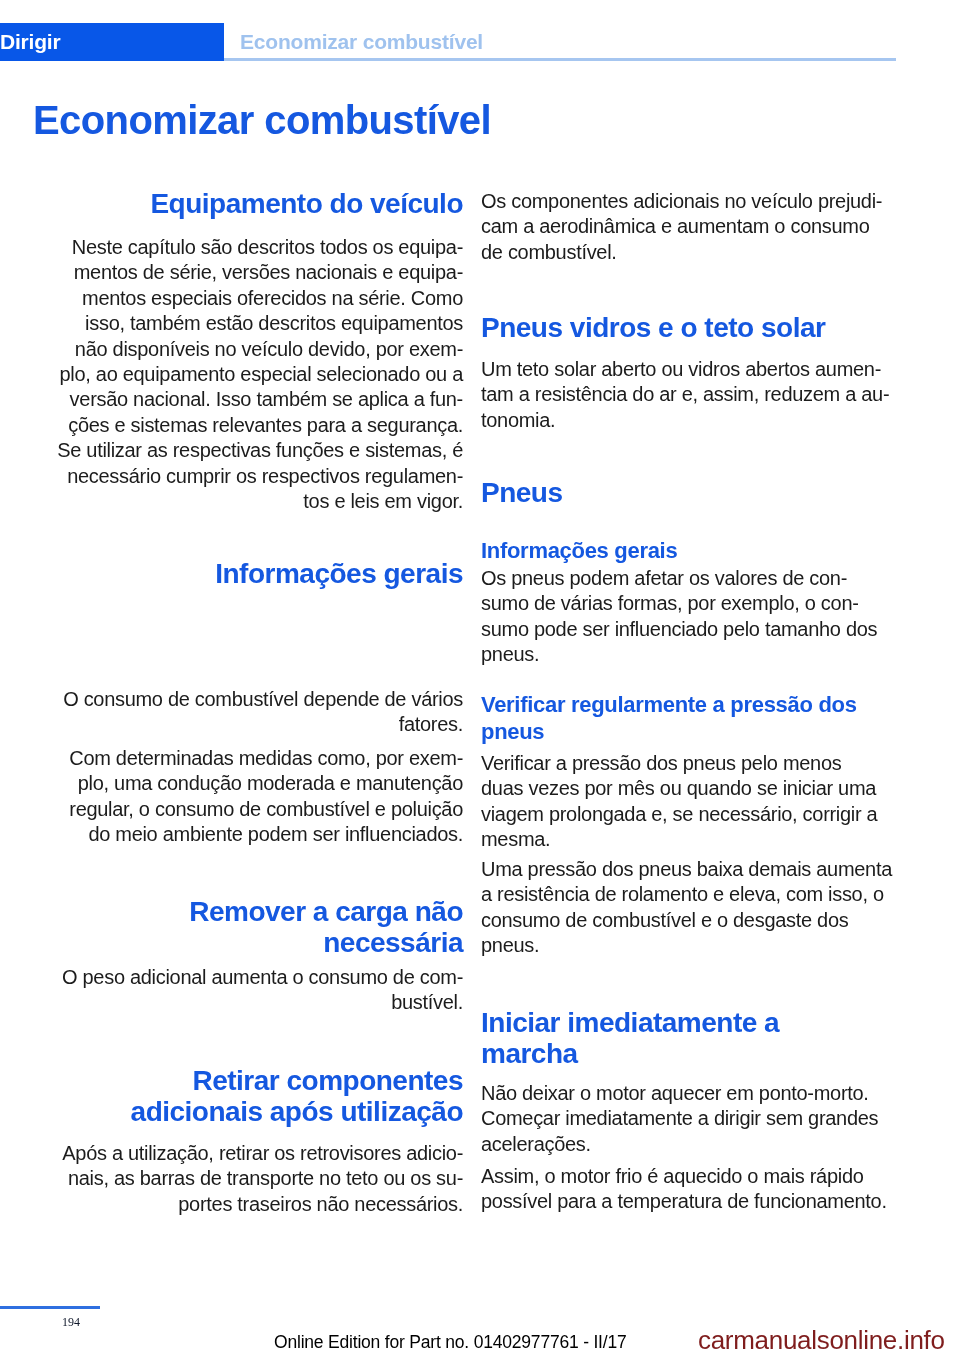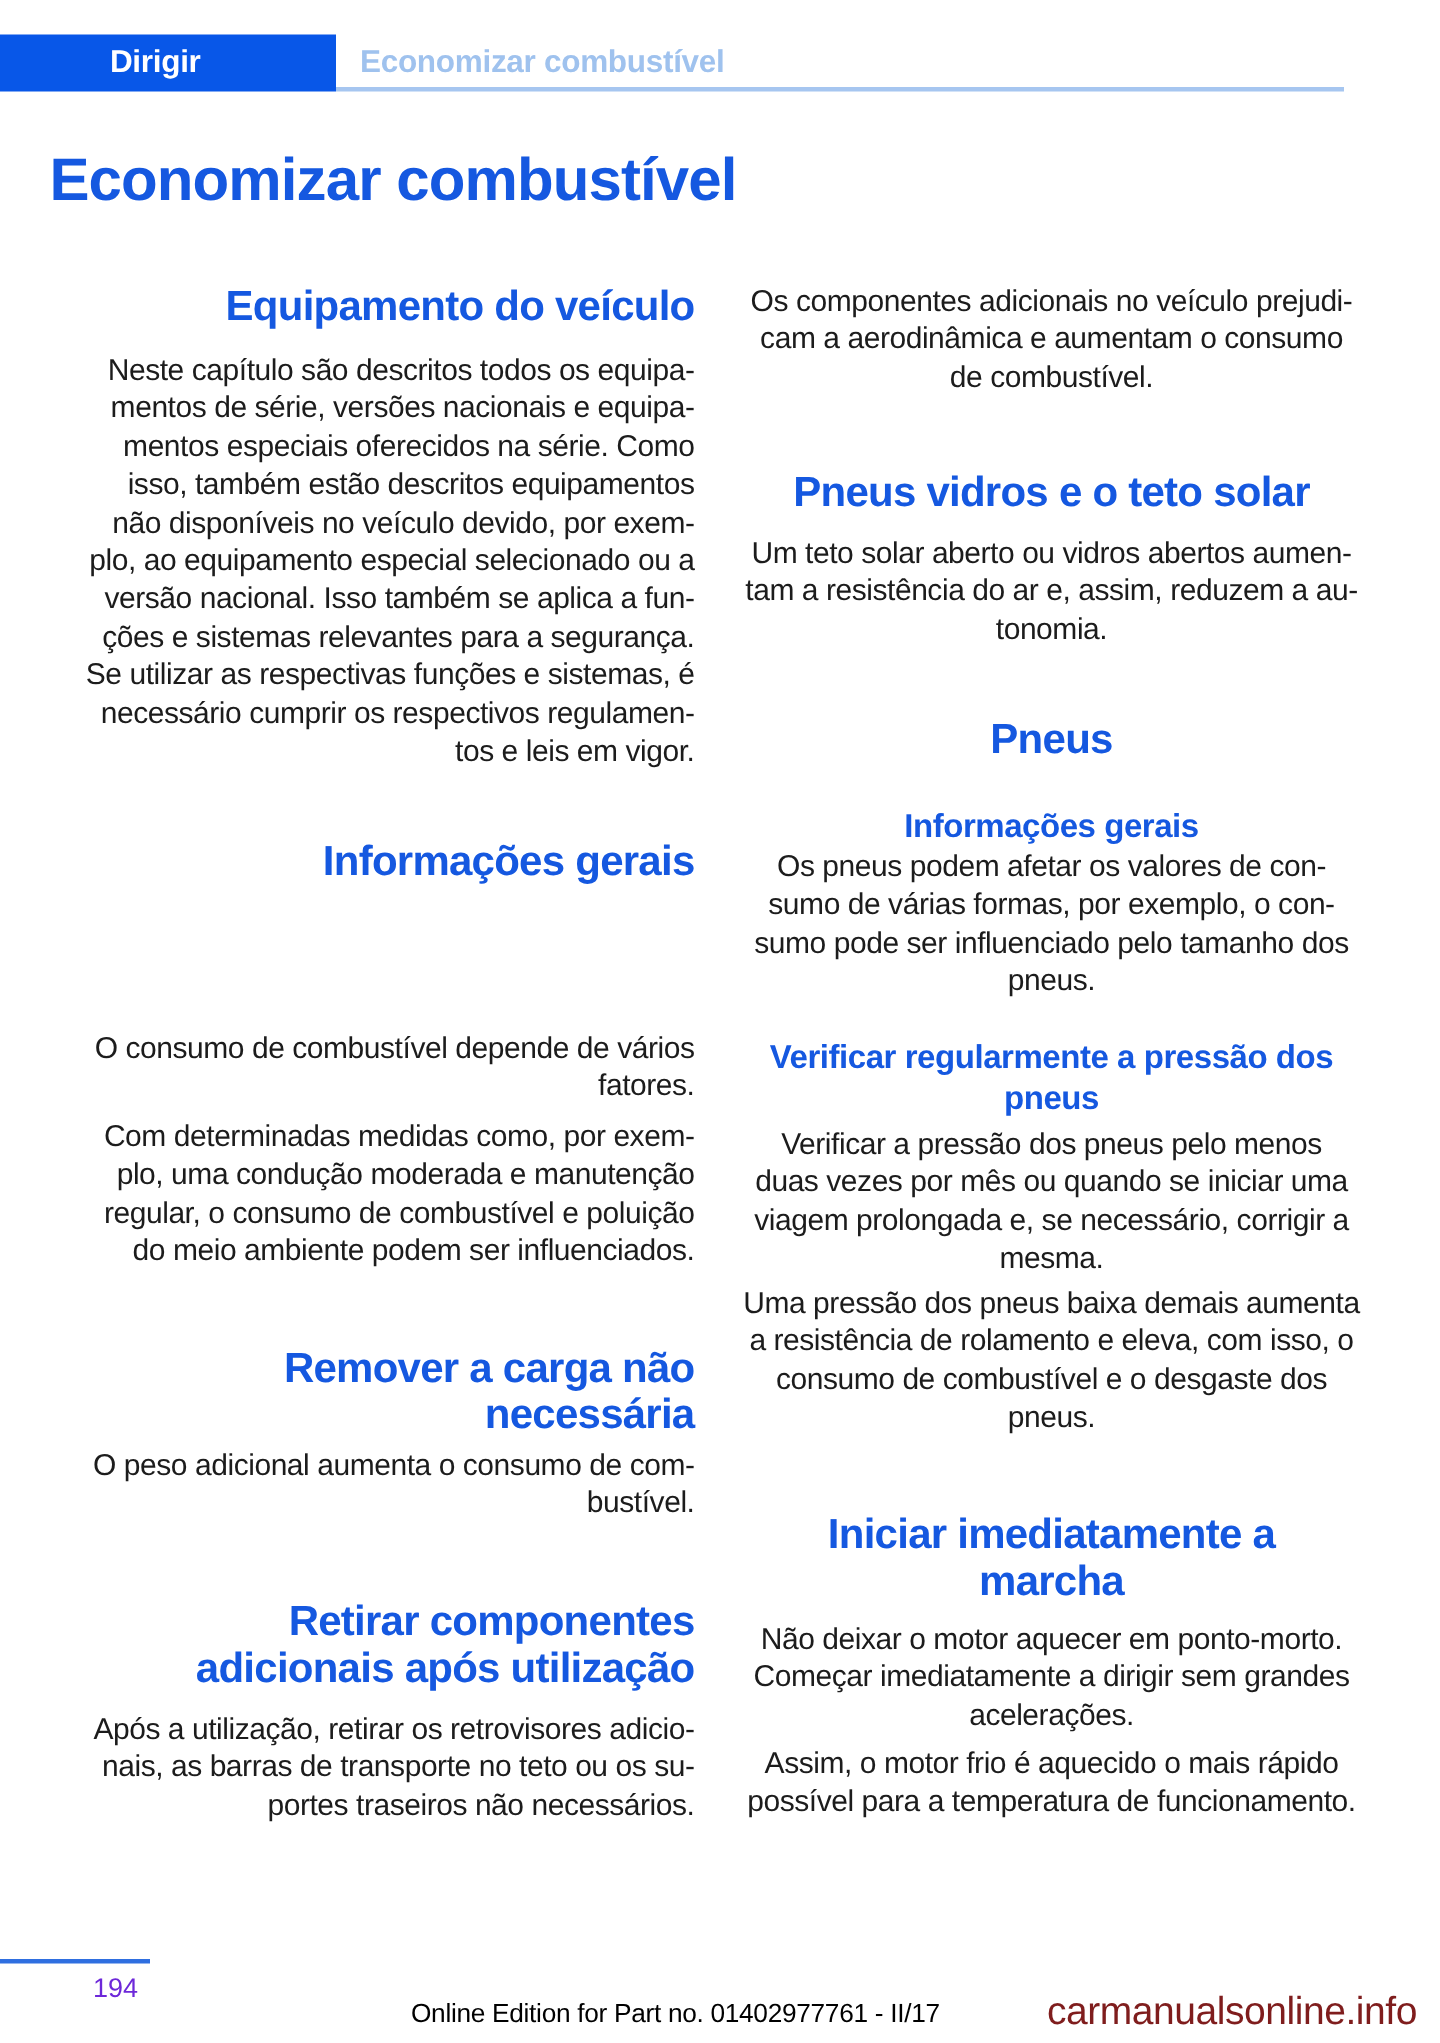--- a/index.html
+++ b/index.html
@@ -14,21 +14,21 @@
   .abs { position: absolute; }
 
   
   .tab-box {
     left: 0; top: 23px; width: 224px; height: 38px;
     background: #0857e8;
     color: #ffffff;
     font-weight: bold;
     font-size: 21px;
     line-height: 38px;
-    text-align: center;
+    text-align: left;
     padding-right: 17px;
     box-sizing: border-box;
     letter-spacing: -0.2px;
   }
   .breadcrumb {
     left: 240px; top: 23px; height: 38px;
     line-height: 38px;
     font-weight: bold;
     font-size: 21px;
     color: #9fc2ee;
@@ -67,31 +67,32 @@
     white-space: pre;
   }
   .body-text {
     font-size: 20px;
     line-height: 25.4px;
     color: #1c1c1c;
     letter-spacing: -0.3px;
     white-space: pre;
   }
   .col-left  { left: 33px;  width: 430px; text-align: right; }
-  .col-right { left: 481px; width: 440px; text-align: center; }
+  .col-right { left: 481px; width: 440px; }
 
   
   .footer-rule {
     left: 0; top: 1306px; width: 100px; height: 3px;
     background: #2f6fe0;
   }
   .page-number {
     left: 62px; top: 1315px;
-    font-size: 18px;
-    color: #6d28d9;
+    font-size: 12px;
+    color: #0f172a;
+    font-family: Liberation Serif, serif;
   }
   .edition-note {
     left: 274px; top: 1332px;
     font-size: 17.5px;
     color: #000000;
     letter-spacing: -0.2px;
     white-space: pre;
   }
   .watermark {
     left: 698px; top: 1325px;

